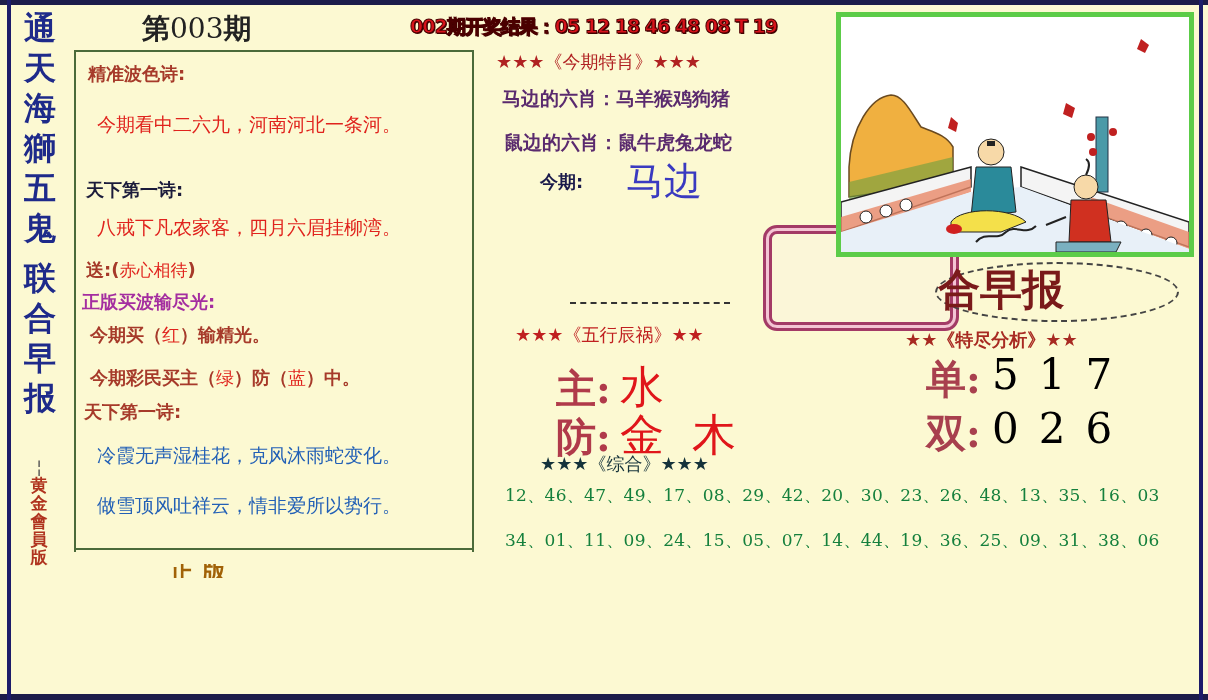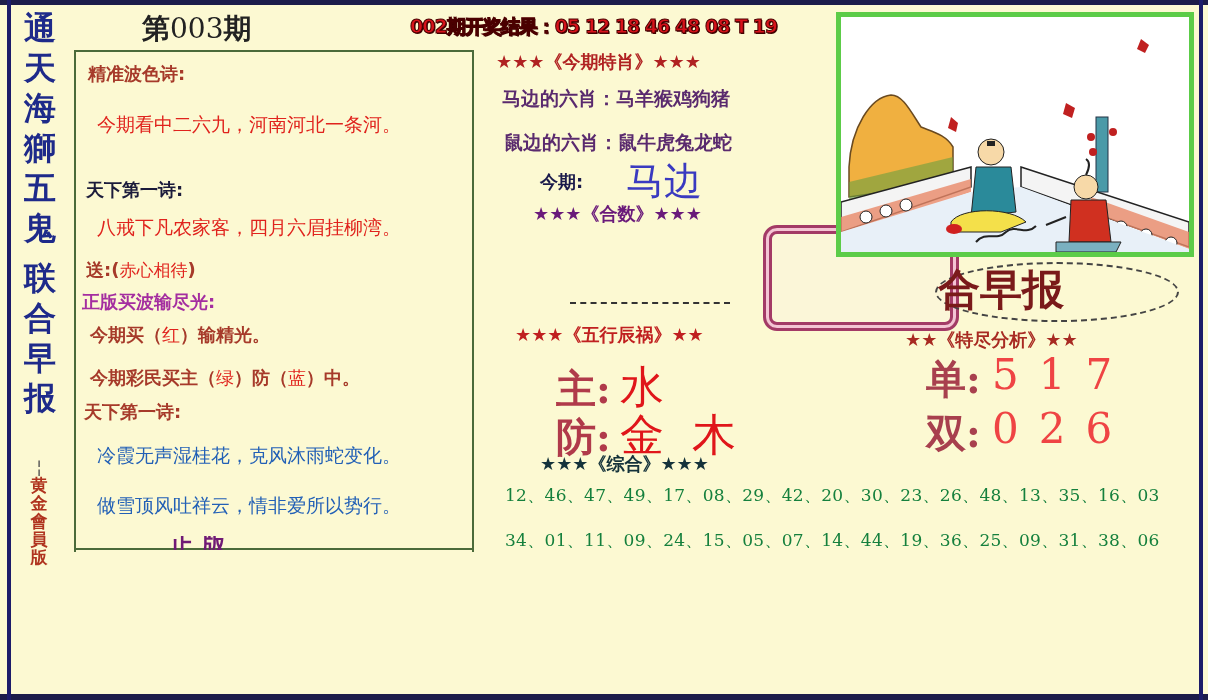--- a/index.html
+++ b/index.html
@@ -26,45 +26,45 @@
   .leftbox { position:absolute; left:74px; top:50px; width:396px; height:500px; border-left:2px solid #4b6b3a; border-right:2px solid #4b6b3a; border-top:2px solid #4b6b3a; }
   .leftbox-bottom { position:absolute; left:74px; top:548px; width:398px; height:2px; background:#4b6b3a; }
   .lbl { position:absolute; font-size:18px; font-weight:bold; }
   .poem { position:absolute; font-size:19px; }
   .red { color:#e0231d; }
   .blue { color:#2260b6; }
   .brown { color:#a63a2a; }
   .dark { color:#1b1b3b; }
   .magenta { color:#a42ea0; }
 
-  .zhengban { position:absolute; left:170px; top:536px; font-size:24px; font-weight:bold; color:#701a75; height:14px; overflow:hidden; line-height:14px; }
-
-  
-  .mid-head { position:absolute; font-size:18px; font-weight:bold; }
+  .zhengban { position:absolute; left:170px; top:564px; font-size:24px; font-weight:bold; color:#a16207; height:14px; overflow:hidden; line-height:14px; }
+
+  
+  .mid-head { position:absolute; font-size:18px; font-weight:normal; }
   .zodiac { position:absolute; font-size:19px; font-weight:bold; color:#5a2a6e; }
   .jinqi-lbl { position:absolute; left:540px; top:170px; font-size:18px; font-weight:bold; color:#1b1b4b; }
   .jinqi-val { position:absolute; left:626px; top:156px; font-size:38px; color:#3a3ac0; font-family:"DejaVu Serif", serif; }
   .heshu { position:absolute; left:566px; top:250px; font-size:48px; color:#3838b0; font-family:"DejaVu Serif", serif; }
   .heshu .v { color:#3a3ad8; }
   .heshu-dash { position:absolute; left:570px; top:302px; width:160px; border-top:2px dashed #333; }
   .wx-lbl { position:absolute; font-size:40px; color:#b03a4a; font-family:"DejaVu Serif", serif; font-weight:bold; }
   .wx-val { position:absolute; font-size:44px; color:#e0161a; font-family:"DejaVu Serif", serif; }
   .combo { position:absolute; left:505px; font-size:17px; color:#15803d; font-family:"DejaVu Serif", serif; letter-spacing:0.3px; white-space:nowrap; }
 
   
   .pinkbox { position:absolute; left:763px; top:225px; width:190px; height:100px; border:3px solid #a33a66; border-radius:14px; box-shadow: inset 0 0 0 3px #f4c4d4, inset 0 0 0 6px #a33a66; background:#fbf6d8; }
 
   
   .imgpanel { position:absolute; left:836px; top:12px; width:358px; height:245px; border:5px solid #5ccc48; box-sizing:border-box; background:#fff; overflow:hidden; }
   .brand { position:absolute; left:938px; top:262px; font-size:42px; font-weight:bold; color:#7a1a1a; font-family:"DejaVu Serif", serif; }
   .brand-oval { position:absolute; left:935px; top:262px; width:240px; height:56px; border:2px dashed #444; border-radius:50%; }
 
   .analysis-head { position:absolute; left:905px; top:328px; font-size:18px; font-weight:bold; color:#a82a22; }
   .ds-lbl { position:absolute; font-size:40px; color:#a8404e; font-family:"DejaVu Serif", serif; font-weight:bold; }
-  .ds-val { position:absolute; font-size:42px; color:#ef4444; font-family:"DejaVu Serif", serif; letter-spacing:20px;text-align:right; }
+  .ds-val { position:absolute; font-size:42px; color:#000000; font-family:"DejaVu Serif", serif; letter-spacing:20px;text-align:right; }
 </style>
 </head>
 <body>
 
 <div class="frame">
   <div class="border-top"></div>
   <div class="border-bottom"></div>
   <div class="border-left"></div>
   <div class="border-right"></div>
 
@@ -129,21 +129,20 @@
   <div class="mid-head" style="left:496px; top:50px; color:#b02222;">★★★《今期特肖》★★★</div>
   <div class="zodiac" style="left:502px; top:86px;">
     <span>马边的六肖：</span><span>马羊猴鸡狗猪</span>
   </div>
   <div class="zodiac" style="left:504px; top:130px;">
     <span>鼠边的六肖：</span><span>鼠牛虎兔龙蛇</span>
   </div>
   <div class="jinqi-lbl">今期:</div>
   <div class="jinqi-val">马边</div>
 
-  <div class="mid-head" style="left:533px; top:202px; color:#6a1a7a;">★★★《合数》★★★</div>
   <div class="heshu-dash"></div>
 
   <div class="mid-head" style="left:515px; top:323px; color:#c02020;">★★★《五行辰祸》★★</div>
   <div class="wx-lbl" style="left:556px; top:362px;">主:</div>
   <div class="wx-val" style="left:620px; top:358px;">水</div>
   <div class="wx-lbl" style="left:556px; top:410px;">防:</div>
   <div class="wx-val" style="left:620px; top:406px; word-spacing:14px;">金 木</div>
 
   <div class="mid-head" style="left:540px; top:452px; color:#14323a;">★★★《综合》★★★</div>
   <div class="combo" style="top:484px;">12、46、47、49、17、08、29、42、20、30、23、26、48、13、35、16、03</div>

